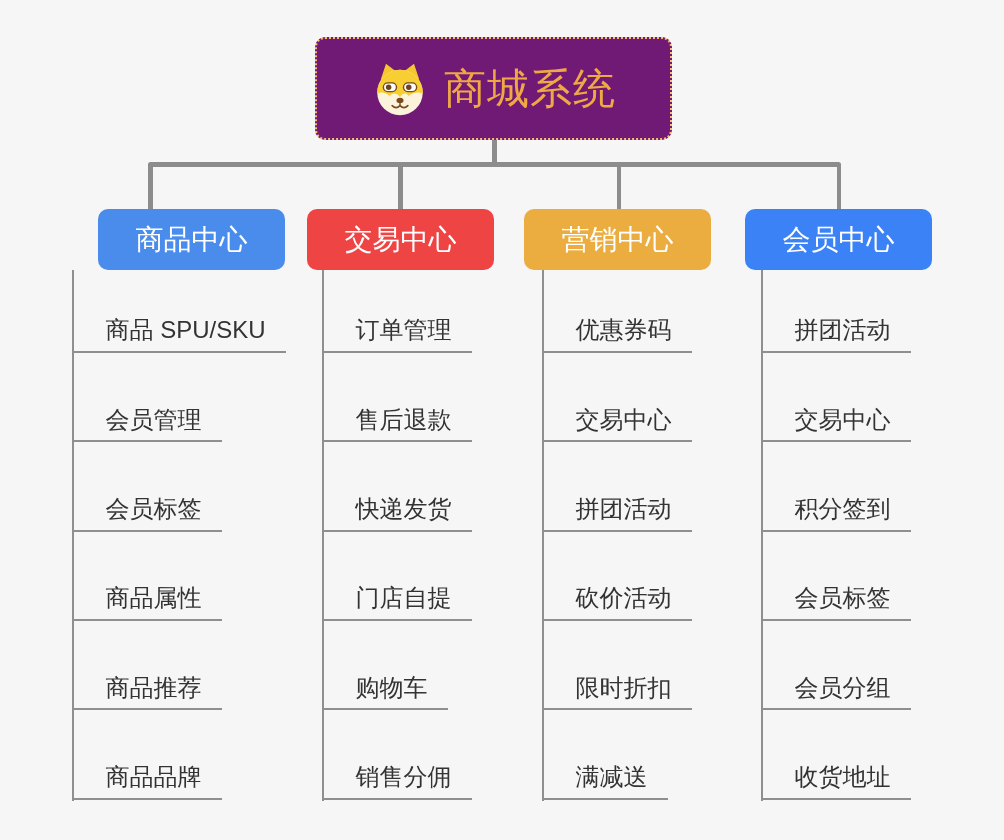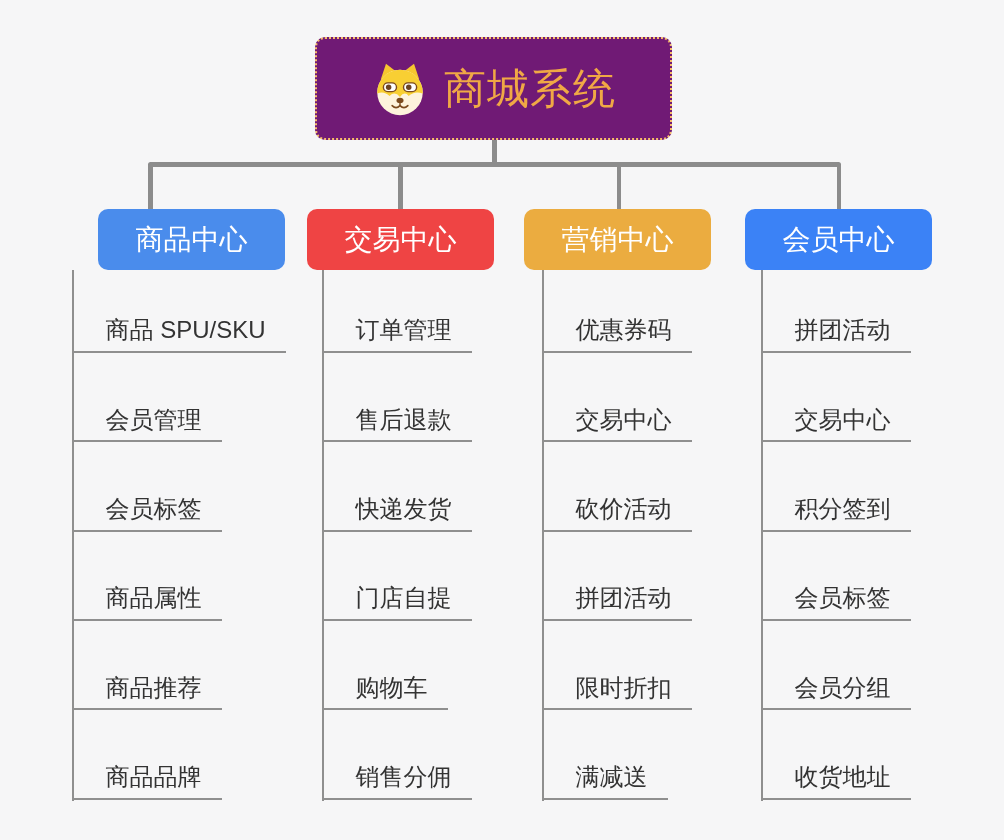--- a/index.html
+++ b/index.html
@@ -132,24 +132,24 @@
   </div>
 
   <div class="leaf-col" style="left:541.5px">
     <div class="leaf-row">
         <div class="leaf">优惠券码</div>
       </div>
     <div class="leaf-row">
         <div class="leaf">交易中心</div>
       </div>
     <div class="leaf-row">
-        <div class="leaf">砍价活动</div>
+        <div class="leaf">拼团活动</div>
       </div>
     <div class="leaf-row">
-        <div class="leaf">拼团活动</div>
+        <div class="leaf">砍价活动</div>
       </div>
     <div class="leaf-row">
         <div class="leaf">限时折扣</div>
       </div>
     <div class="leaf-row">
         <div class="leaf">满减送</div>
       </div>
   </div>
 
   <div class="leaf-col" style="left:760.5px">

